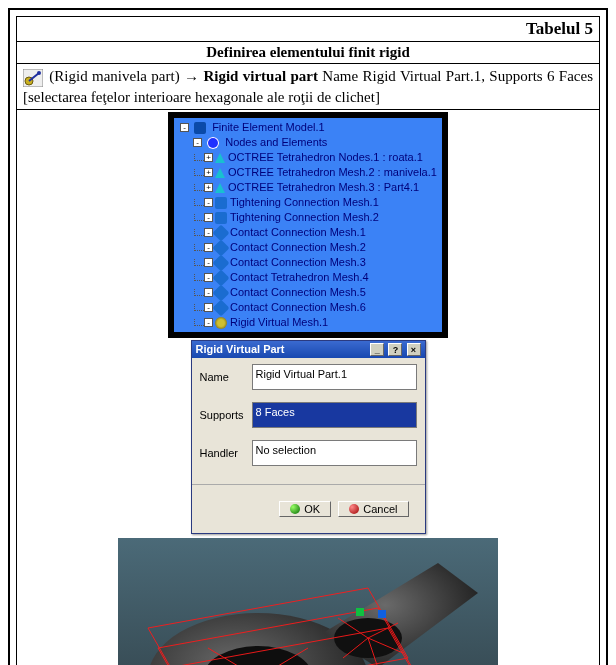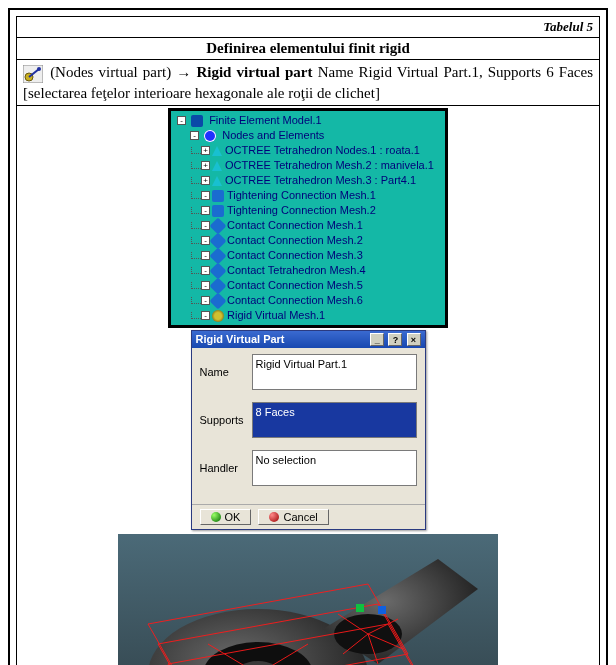--- a/index.html
+++ b/index.html
@@ -21,22 +21,21 @@
     border-collapse: collapse;
     width: 100%;
   }
   .inner-table td, .inner-table th {
     border: 1px solid #000;
     padding: 2px 6px;
   }
   .hdr-right {
     text-align: right;
     font-weight: bold;
-    font-size: 13px;
-    font-style: italic;
+    font-size: 17px;
   }
   .hdr-center {
     text-align: center;
     font-weight: bold;
     font-size: 15px;
     margin-left: 24px;
   }
   .instruction-cell {
     font-size: 15px;
     line-height: 1.35;
@@ -50,26 +49,26 @@
     margin-right: 2px;
   }
   .screenshot-cell {
     padding: 0;
     background: #fff;
   }
   
   .tree-panel {
     width: 280px;
     margin: 0 auto 2px auto;
-    background: #14b8a6;
+    background: #3b82f6;
     font-family: Tahoma, Arial, sans-serif;
     font-size: 11px;
     color: #00007a;
     padding: 2px 0 2px 0;
-    border: 3px solid #000000;
+    border: 6px solid #000000;
   }
   .tree-row {
     white-space: nowrap;
     line-height: 15px;
     padding-left: 6px;
   }
   .tree-ind { display:inline-block; }
   .tree-ico {
     display:inline-block;
     width:12px; height:12px;
@@ -111,25 +110,25 @@
     justify-content:space-between;
     align-items:center;
   }
   .dlg-ctrls span {
     display:inline-block; width:14px;height:13px;background:#d0d0c0;border:1px solid #fff;border-right-color:#666;border-bottom-color:#666;font-size:9px;line-height:12px;text-align:center;color:#000;margin-left:1px;
   }
   .dlg-body { padding:6px 8px; }
   .dlg-row { display:flex; align-items:center; margin-bottom:12px; justify-content:center;}
   .dlg-row label { width:52px; }
   .dlg-field {
-    flex:1; border:1px solid #7a7a7a; background:#fff; padding:1px 3px; height:36px; line-height:16px;
+    flex:1; border:1px solid #7a7a7a; background:#fff; padding:1px 3px; height:26px; line-height:16px;
   }
   .dlg-field.sel { background:#1838a0; color:#fff; }
   .dlg-btns {
-    border-top:1px solid #aaa; padding:4px; text-align:left;
+    border-top:1px solid #aaa; padding:16px; text-align:right;
   }
   .dlg-btn {
     display:inline-flex; align-items:center; gap:4px;
     border:1px solid #fff; border-right-color:#666;border-bottom-color:#666;
     background:#e8e4d8; padding:1px 10px; font-size:11px;
     margin-left:4px;
   }
   .dot-g { width:10px;height:10px;border-radius:50%;background:radial-gradient(circle at 30% 30%,#9f6,#060); }
   .dot-r { width:10px;height:10px;border-radius:50%;background:radial-gradient(circle at 30% 30%,#f88,#900); }
   
@@ -158,21 +157,21 @@
     <tr>
       <td class="instruction-cell">
         <span class="rv-icon">
           <svg viewBox="0 0 20 18">
                 <rect x="0" y="0" width="20" height="18" fill="#eee" stroke="#888"></rect>
                 <circle cx="6" cy="12" r="4" fill="#c9b020" stroke="#6a5a10"></circle>
                 <path d="M6 12 L16 4" stroke="#2030a0" stroke-width="2"></path>
                 <circle cx="16" cy="4" r="2" fill="#2030a0"></circle>
               </svg>
         </span>
-        <span>(Nodes virtual part) → </span><b>Rigid virtual part</b>
+        <span>(Rigid manivela part) → </span><b>Rigid virtual part</b>
         <span>Name Rigid Virtual Part.1, Supports 6 Faces [selectarea feţelor interioare hexagonale ale roţii de clichet]</span>
       </td>
     </tr>
     <tr>
       <td class="screenshot-cell">
 
         <div class="tree-panel">
           <div class="tree-row">
             <span class="plusbox">-</span>
             <span class="tree-ico ico-model"></span>

